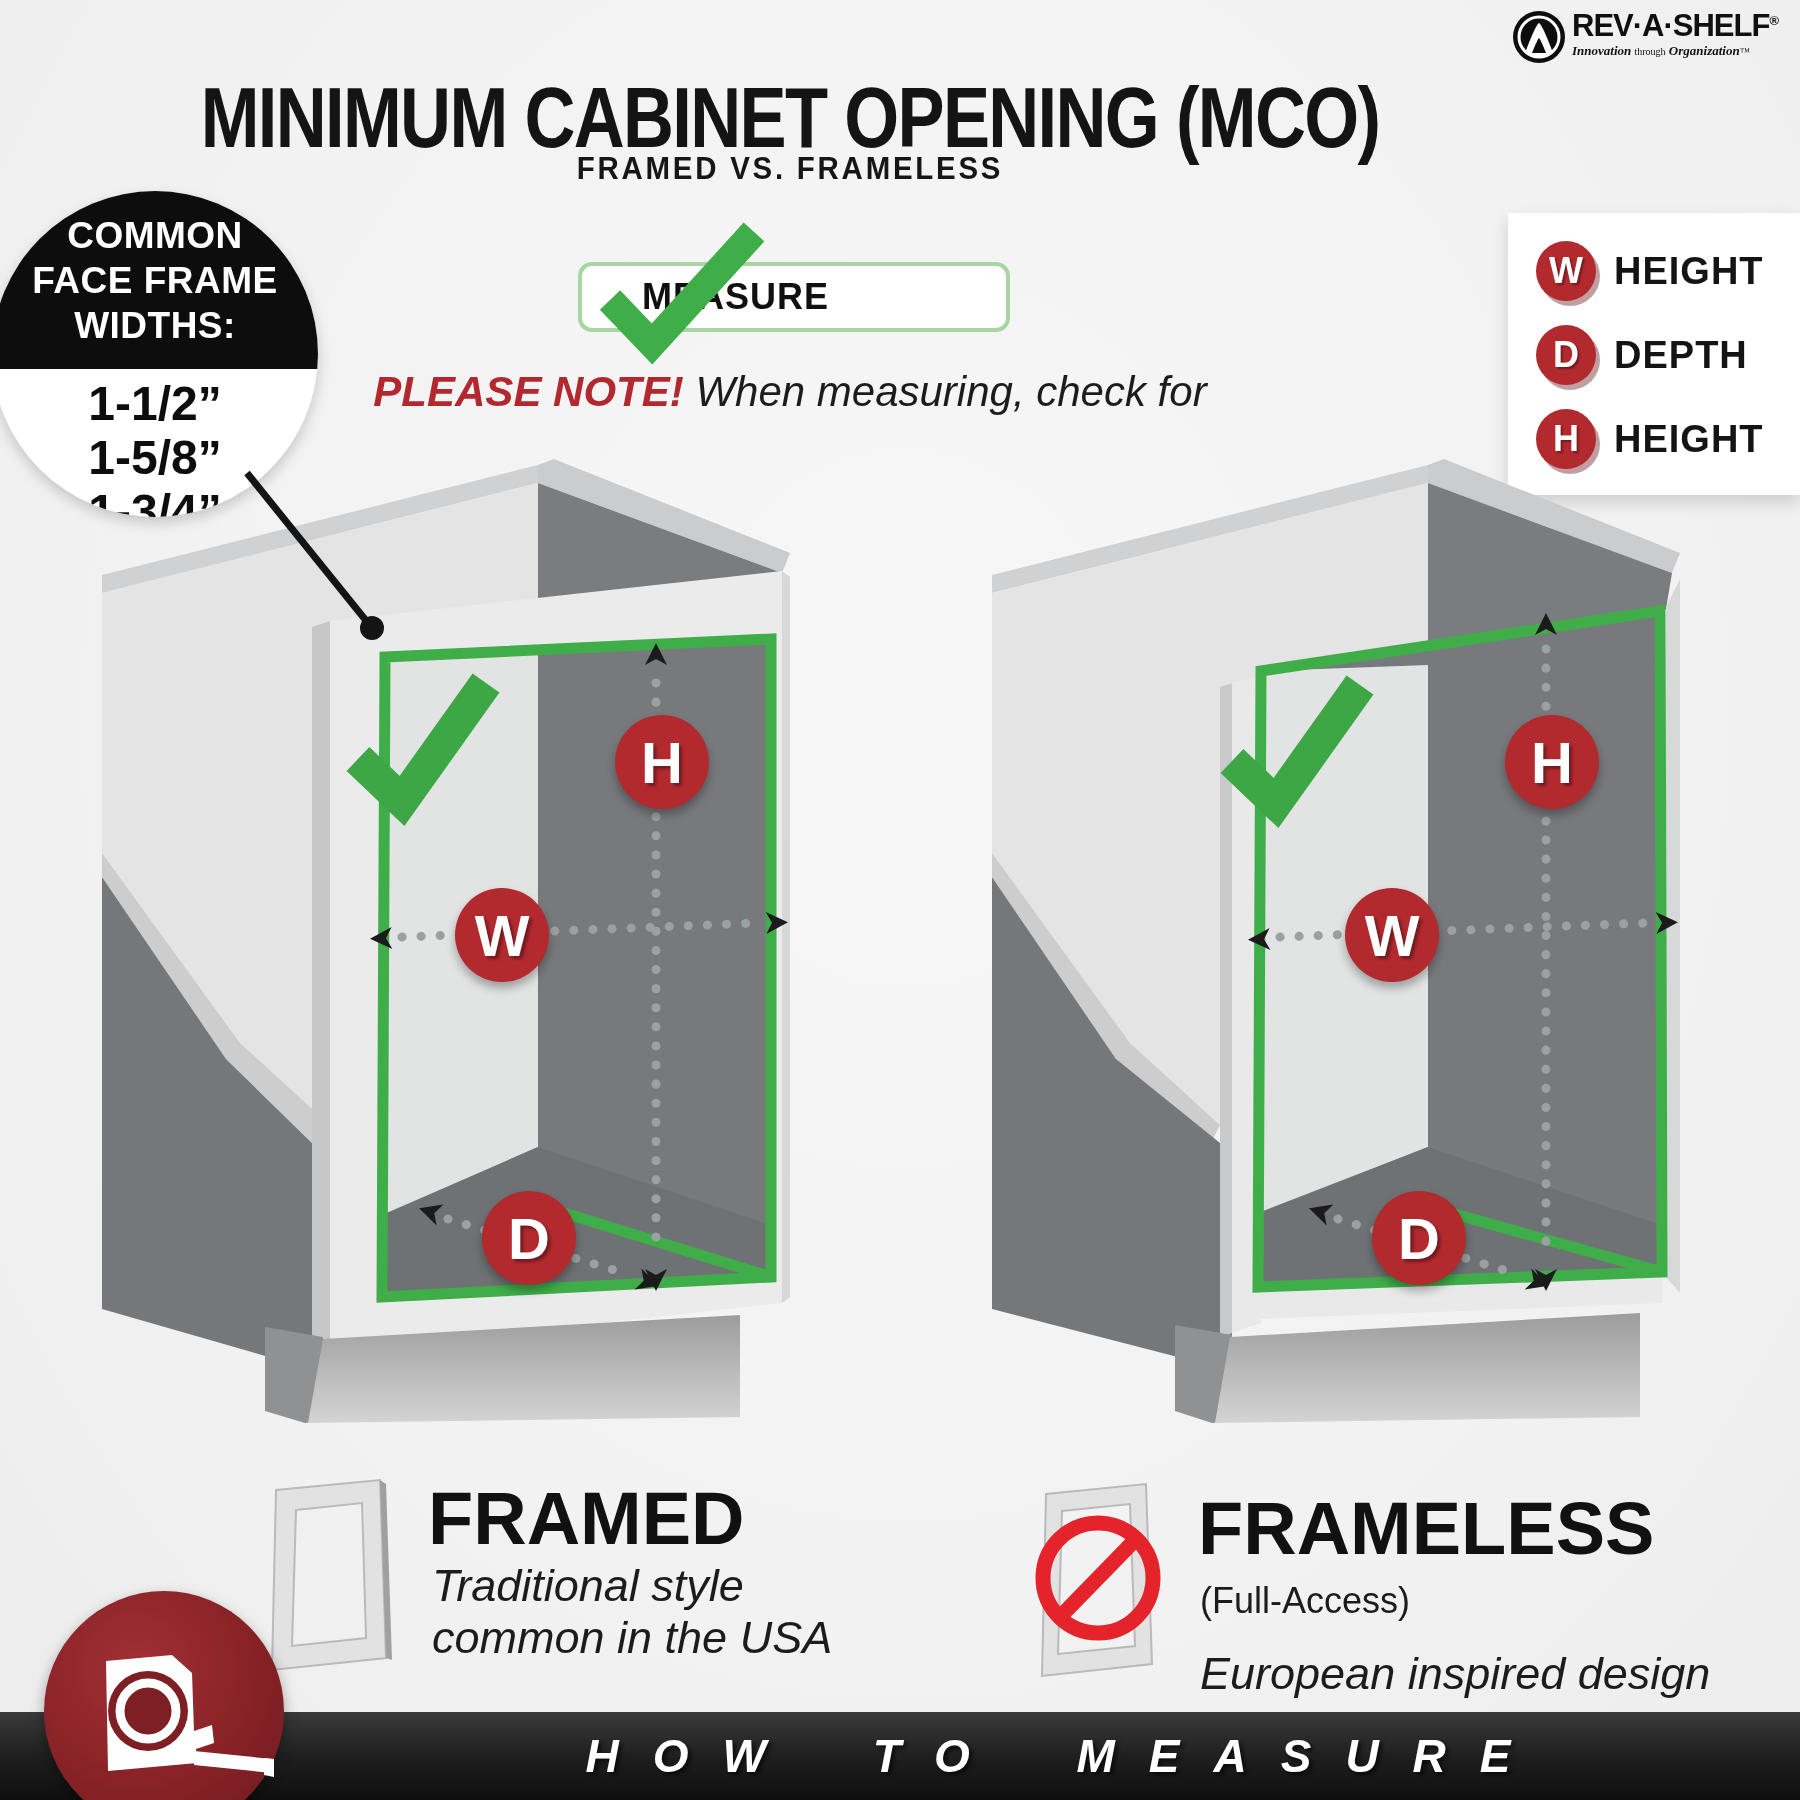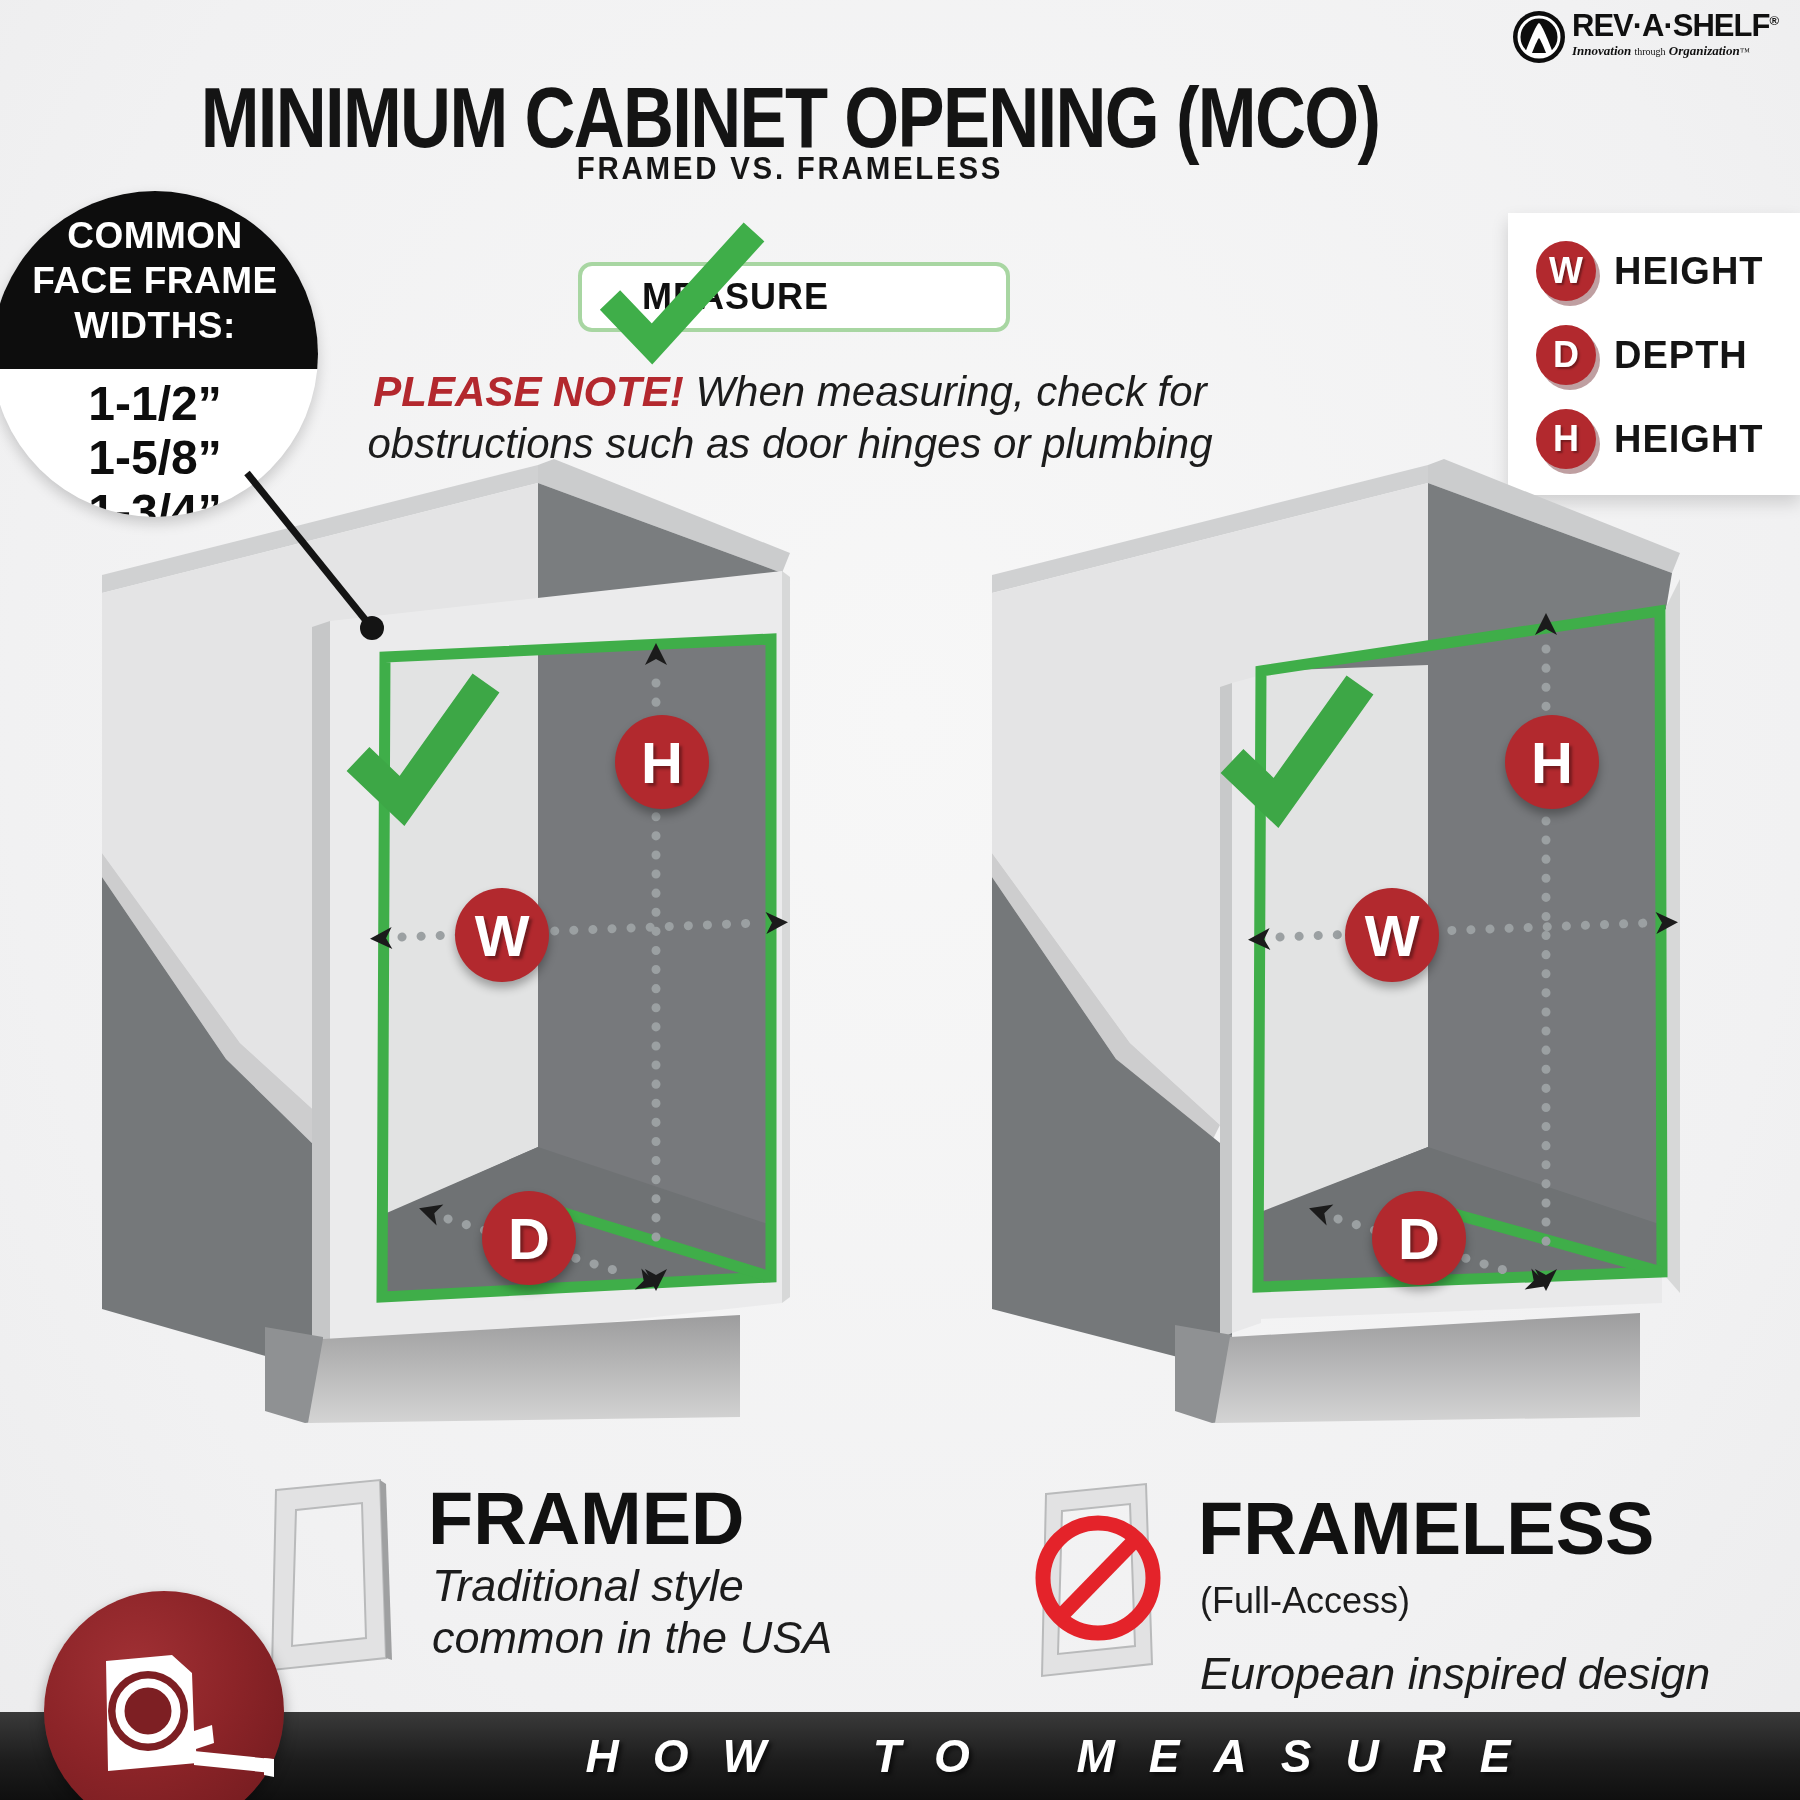--- a/index.html
+++ b/index.html
@@ -106,21 +106,20 @@
 
   <div id="measure-btn" class="abs">
     <span class="lbl">MEASURE</span>
   </div>
   <svg id="measure-check" class="abs" viewBox="0 0 200 150">
     <path d="M28,82 L70,126 L172,14" fill="none" stroke="#3fae49" stroke-width="28" stroke-linecap="butt" stroke-linejoin="miter"></path>
   </svg>
 
   <div id="note" class="abs">
     <div><span class="hl">PLEASE NOTE!</span><span> When measuring, check for</span></div>
-    <div>obstructions such as door hinges or plumbing</div>
   </div>
 
   <div id="legend" class="abs">
     <div class="legend-row" style="top:28px">
       <div class="legend-dot">W</div>
       <div class="legend-label">HEIGHT</div>
     </div>
     <div class="legend-row" style="top:112px">
       <div class="legend-dot">D</div>
       <div class="legend-label">DEPTH</div>

